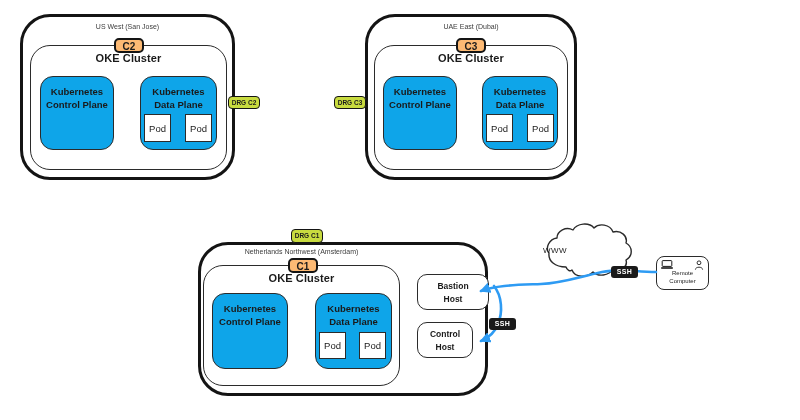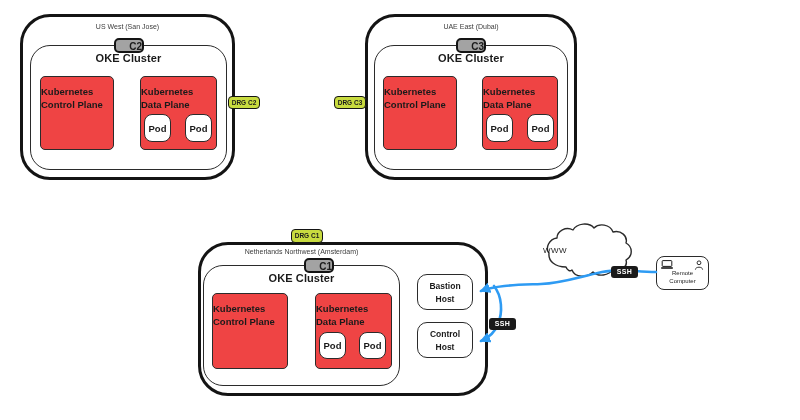--- a/index.html
+++ b/index.html
@@ -5,34 +5,34 @@
   html,body{margin:0;padding:0;background:#fff;}
   .canvas{
     position:relative;width:800px;height:420px;background:#ffffff;overflow:hidden;
     font-family:"Liberation Sans","DejaVu Sans",sans-serif;color:#1a1a1a;
   }
   .region{position:absolute;border:3px solid #141414;border-radius:30px;background:#fff;box-sizing:border-box;}
   .region-label{position:absolute;font-size:7px;color:#3c3c3c;text-align:center;z-index:2;}
   .oke-box{position:absolute;border:1.5px solid #2b2b2b;border-radius:20px;background:#fff;box-sizing:border-box;z-index:1;}
   .oke-title{position:absolute;font-weight:bold;font-size:11px;text-align:center;z-index:2;letter-spacing:.1px;}
   .badge-yellow{
-    position:absolute;background:#a3a3a3;border:2px solid #141414;border-radius:5px;
-    font-weight:bold;font-size:10px;text-align:right;line-height:13px;z-index:4;box-sizing:border-box;
+    position:absolute;background:#fdba74;border:2px solid #141414;border-radius:5px;
+    font-weight:bold;font-size:10px;text-align:center;line-height:13px;z-index:4;box-sizing:border-box;
   }
   .badge-green{
     position:absolute;background:#C8DB3F;border:1.5px solid #141414;border-radius:4px;
     font-weight:bold;font-size:6.5px;text-align:center;line-height:11px;z-index:4;box-sizing:border-box;
   }
   .plane-box{
-    position:absolute;border:1.5px solid #2b2b2b;border-radius:5px;background:#ef4444;
-    text-align:left;font-weight:bold;font-size:9.5px;line-height:1.4;padding-top:8px;box-sizing:border-box;z-index:2;
+    position:absolute;border:1.5px solid #2b2b2b;border-radius:13px;background:#0ea5e9;
+    text-align:center;font-weight:bold;font-size:9.5px;line-height:1.4;padding-top:8px;box-sizing:border-box;z-index:2;
   }
   .pod{
-    position:absolute;border:1.5px solid #2b2b2b;border-radius:8px;background:#fff;
-    display:flex;align-items:center;justify-content:center;font-weight:bold;font-size:9.5px;box-sizing:border-box;z-index:3;
+    position:absolute;border:1.5px solid #2b2b2b;border-radius:0;background:#fff;
+    display:flex;align-items:center;justify-content:center;font-weight:normal;font-size:9.5px;box-sizing:border-box;z-index:3;
   }
   .host-box{
     position:absolute;border:1.5px solid #2b2b2b;border-radius:10px;background:#fff;
     text-align:center;font-weight:bold;font-size:8.5px;line-height:1.5;padding-top:5px;box-sizing:border-box;z-index:3;
   }
   .ssh-badge{
     position:absolute;background:#1a1a1a;color:#ffffff;font-weight:bold;font-size:7px;
     text-align:center;line-height:12px;border-radius:3px;z-index:7;letter-spacing:.3px;
   }
   .cloud-wrap{position:absolute;z-index:2;}
@@ -81,34 +81,34 @@
     <div>Data Plane</div>
   </div>
   <div class="pod" style="left:486px;top:114px;width:27px;height:28px;">Pod</div>
   <div class="pod" style="left:527px;top:114px;width:27px;height:28px;">Pod</div>
   <div class="badge-green" style="left:334px;top:96px;width:32px;height:13px;">DRG C3</div>
 
   <div class="region" style="left:198px;top:242px;width:290px;height:154px;"></div>
   <div class="badge-green" style="left:291px;top:229px;width:32px;height:14px;line-height:12px;">DRG C1</div>
   <div class="region-label" style="left:203px;top:248px;width:197px;">Netherlands Northwest (Amsterdam)</div>
   <div class="oke-box" style="left:203px;top:265px;width:197px;height:121px;"></div>
-  <div class="badge-yellow" style="left:304px;top:258px;width:30px;height:15px;">C1</div>
+  <div class="badge-yellow" style="left:288px;top:258px;width:30px;height:15px;">C1</div>
   <div class="oke-title" style="left:203px;top:272px;width:197px;">OKE Cluster</div>
   <div class="plane-box" style="left:212px;top:293px;width:76px;height:76px;">
     <div>Kubernetes</div>
     <div>Control Plane</div>
   </div>
   <div class="plane-box" style="left:315px;top:293px;width:77px;height:76px;">
     <div>Kubernetes</div>
     <div>Data Plane</div>
   </div>
   <div class="pod" style="left:319px;top:332px;width:27px;height:27px;">Pod</div>
   <div class="pod" style="left:359px;top:332px;width:27px;height:27px;">Pod</div>
 
-  <div class="host-box" style="left:417px;top:274px;width:56px;height:36px;">
+  <div class="host-box" style="left:417px;top:274px;width:72px;height:36px;">
     <div>Bastion</div>
     <div>Host</div>
   </div>
   <div class="host-box" style="left:417px;top:322px;width:56px;height:36px;">
     <div>Control</div>
     <div>Host</div>
   </div>
 
   <div class="cloud-wrap" style="left:543px;top:222px;width:90px;height:60px;">
     <svg width="90" height="60" viewBox="0 0 90 60">

